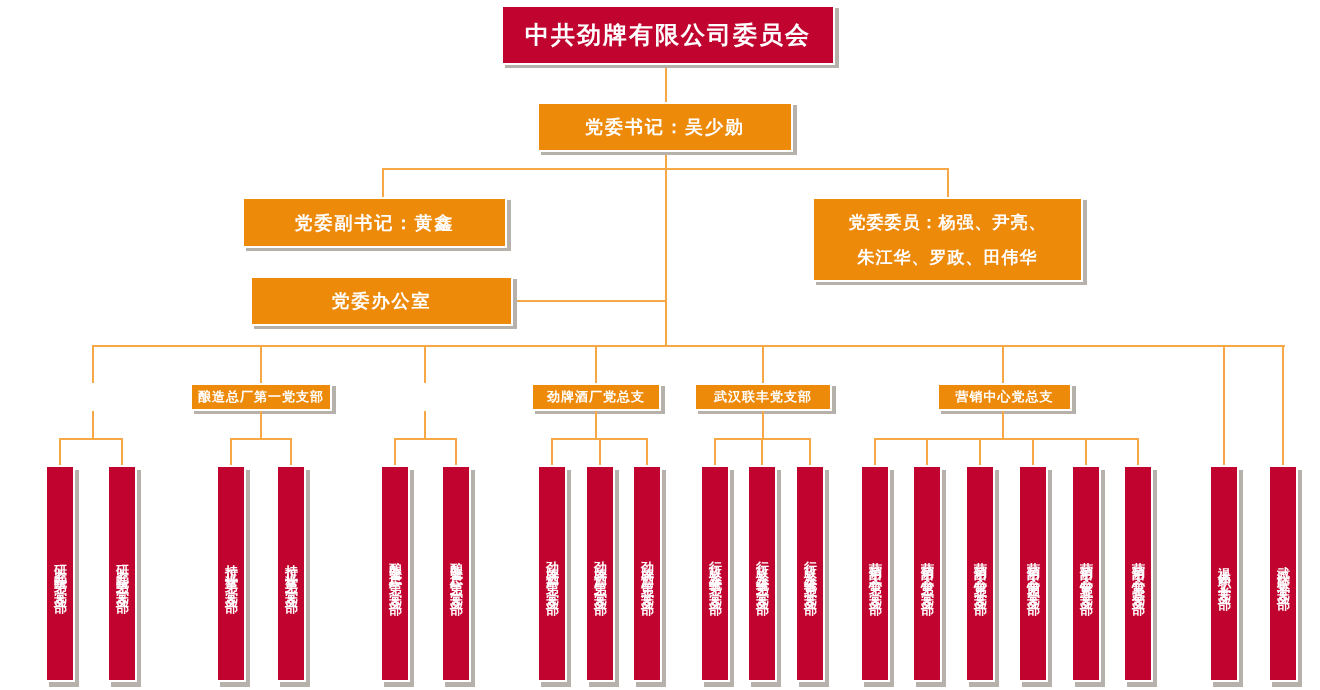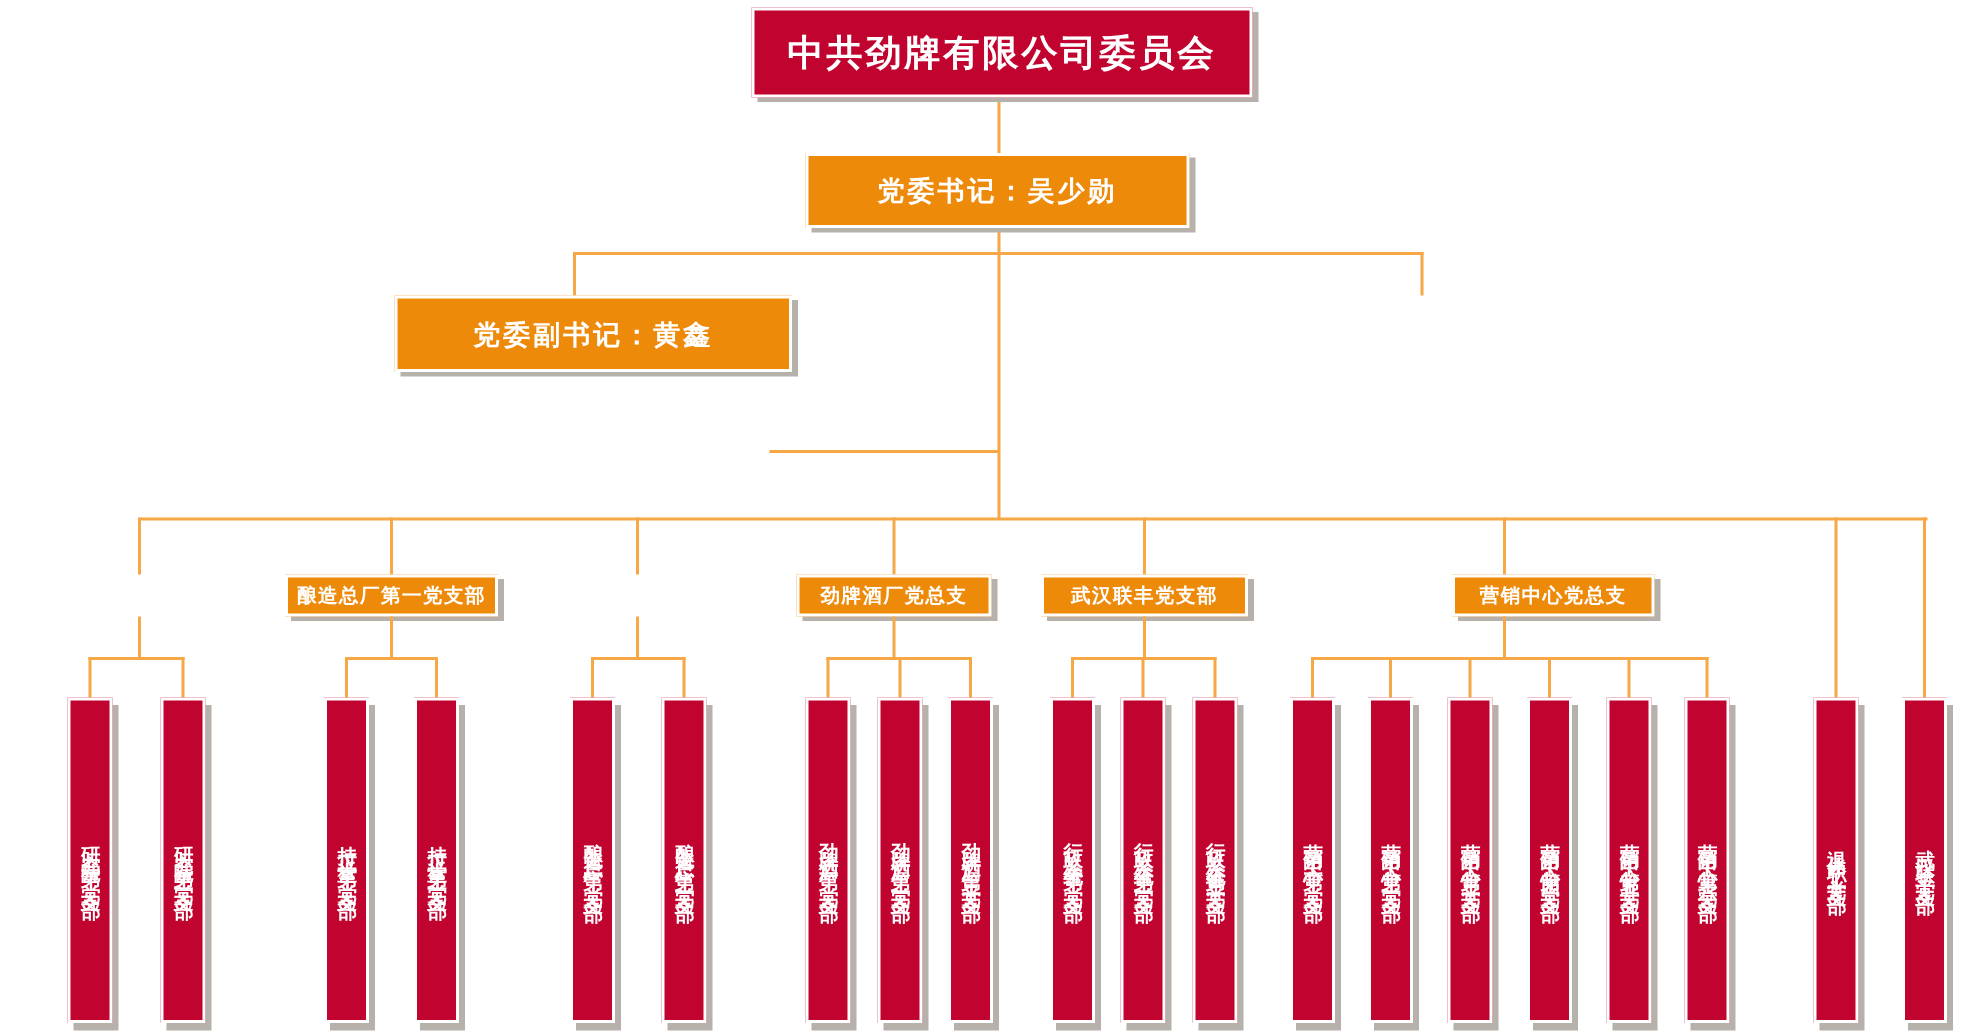--- a/index.html
+++ b/index.html
@@ -19,21 +19,21 @@
     display:flex;writing-mode:vertical-rl;text-orientation:upright;
     font-size:13px;letter-spacing:5px;box-shadow:4px 5px 0 0 var(--shadow);
     width:30px;top:465px;height:217px;
   }
   .header{top:383px;height:28px;font-size:13px;letter-spacing:1px;}
   .hline{position:absolute;height:2px;background:var(--line);}
   .vline{position:absolute;width:2px;background:var(--line);}
 
   #committee{left:501px;top:5px;width:334px;height:60px;font-size:24px;letter-spacing:2px;}
   #secretary{left:537px;top:102px;width:256px;height:50px;font-size:18px;letter-spacing:2px;}
-  #deputy{left:263px;top:197px;width:265px;height:51px;font-size:18px;letter-spacing:2px;}
+  #deputy{left:242px;top:197px;width:265px;height:51px;font-size:18px;letter-spacing:2px;}
   #members{left:812px;top:197px;width:271px;height:85px;font-size:17px;letter-spacing:1px;line-height:35px;}
   #office{left:250px;top:276px;width:263px;height:50px;font-size:18px;letter-spacing:2px;}
 
   #ln-root{left:665px;top:65px;height:37px;}
   #ln-mid{left:665px;top:152px;height:194px;}
   #ln-l2{left:382px;top:168px;width:567px;}
   #ln-dep{left:382px;top:168px;height:29px;}
   #ln-mem{left:947px;top:168px;height:29px;}
   #ln-off{left:513px;top:300px;width:153px;}
   #ln-main{left:93px;top:345px;width:1192px;}
@@ -56,21 +56,28 @@
   </div>
 
   <div class="node red" id="committee">
     <span>中共劲牌有限公司委员会</span>
   </div>
 
   <div class="node orange" id="deputy">
     <span>党委副书记：黄鑫</span>
   </div>
 
+  <div class="node orange" id="members">
+    <span>党委委员：杨强、尹亮、</span>
+    <span>朱江华、罗政、田伟华</span>
+  </div>
 
+  <div class="node orange" id="office">
+    <span>党委办公室</span>
+  </div>
 
 <div class="vline" style="left: 92px; top: 345px; height: 38px;"></div>
     <div class="vline" style="left: 92px; top: 411px; height: 29px;"></div>
     <div class="hline" style="left: 59px; top: 438px; width: 64px;"></div>
     <div class="vline" style="left: 59px; top: 438px; height: 29px;"></div>
     <div class="node red vbox" style="left: 45px;">研究院第一党支部</div>
     <div class="vline" style="left: 121px; top: 438px; height: 29px;"></div>
     <div class="node red vbox" style="left: 107px;">研究院第二党支部</div>
     <div class="vline" style="left: 260px; top: 345px; height: 38px;"></div>
     <div class="node orange header" style="left: 190px; width: 142px;">酿造总厂第一党支部</div>
@@ -101,21 +108,21 @@
     <div class="node orange header" style="left: 694px; width: 138px;">武汉联丰党支部</div>
     <div class="vline" style="left: 762px; top: 411px; height: 29px;"></div>
     <div class="hline" style="left: 714px; top: 438px; width: 97px;"></div>
     <div class="vline" style="left: 714px; top: 438px; height: 29px;"></div>
     <div class="node red vbox" style="left: 700px;">行政系统第一党支部</div>
     <div class="vline" style="left: 761px; top: 438px; height: 29px;"></div>
     <div class="node red vbox" style="left: 747px;">行政系统第二党支部</div>
     <div class="vline" style="left: 809px; top: 438px; height: 29px;"></div>
     <div class="node red vbox" style="left: 795px;">行政系统第三党支部</div>
     <div class="vline" style="left: 1002px; top: 345px; height: 38px;"></div>
-    <div class="node orange header" style="left: 968px; width: 135px;">营销中心党总支</div>
+    <div class="node orange header" style="left: 937px; width: 135px;">营销中心党总支</div>
     <div class="vline" style="left: 1002px; top: 411px; height: 29px;"></div>
     <div class="hline" style="left: 874px; top: 438px; width: 265px;"></div>
     <div class="vline" style="left: 874px; top: 438px; height: 29px;"></div>
     <div class="node red vbox" style="left: 860px;">营销中心第一党支部</div>
     <div class="vline" style="left: 926px; top: 438px; height: 29px;"></div>
     <div class="node red vbox" style="left: 912px;">营销中心第二党支部</div>
     <div class="vline" style="left: 979px; top: 438px; height: 29px;"></div>
     <div class="node red vbox" style="left: 965px;">营销中心第三党支部</div>
     <div class="vline" style="left: 1032px; top: 438px; height: 29px;"></div>
     <div class="node red vbox" style="left: 1018px;">营销中心第四党支部</div>

